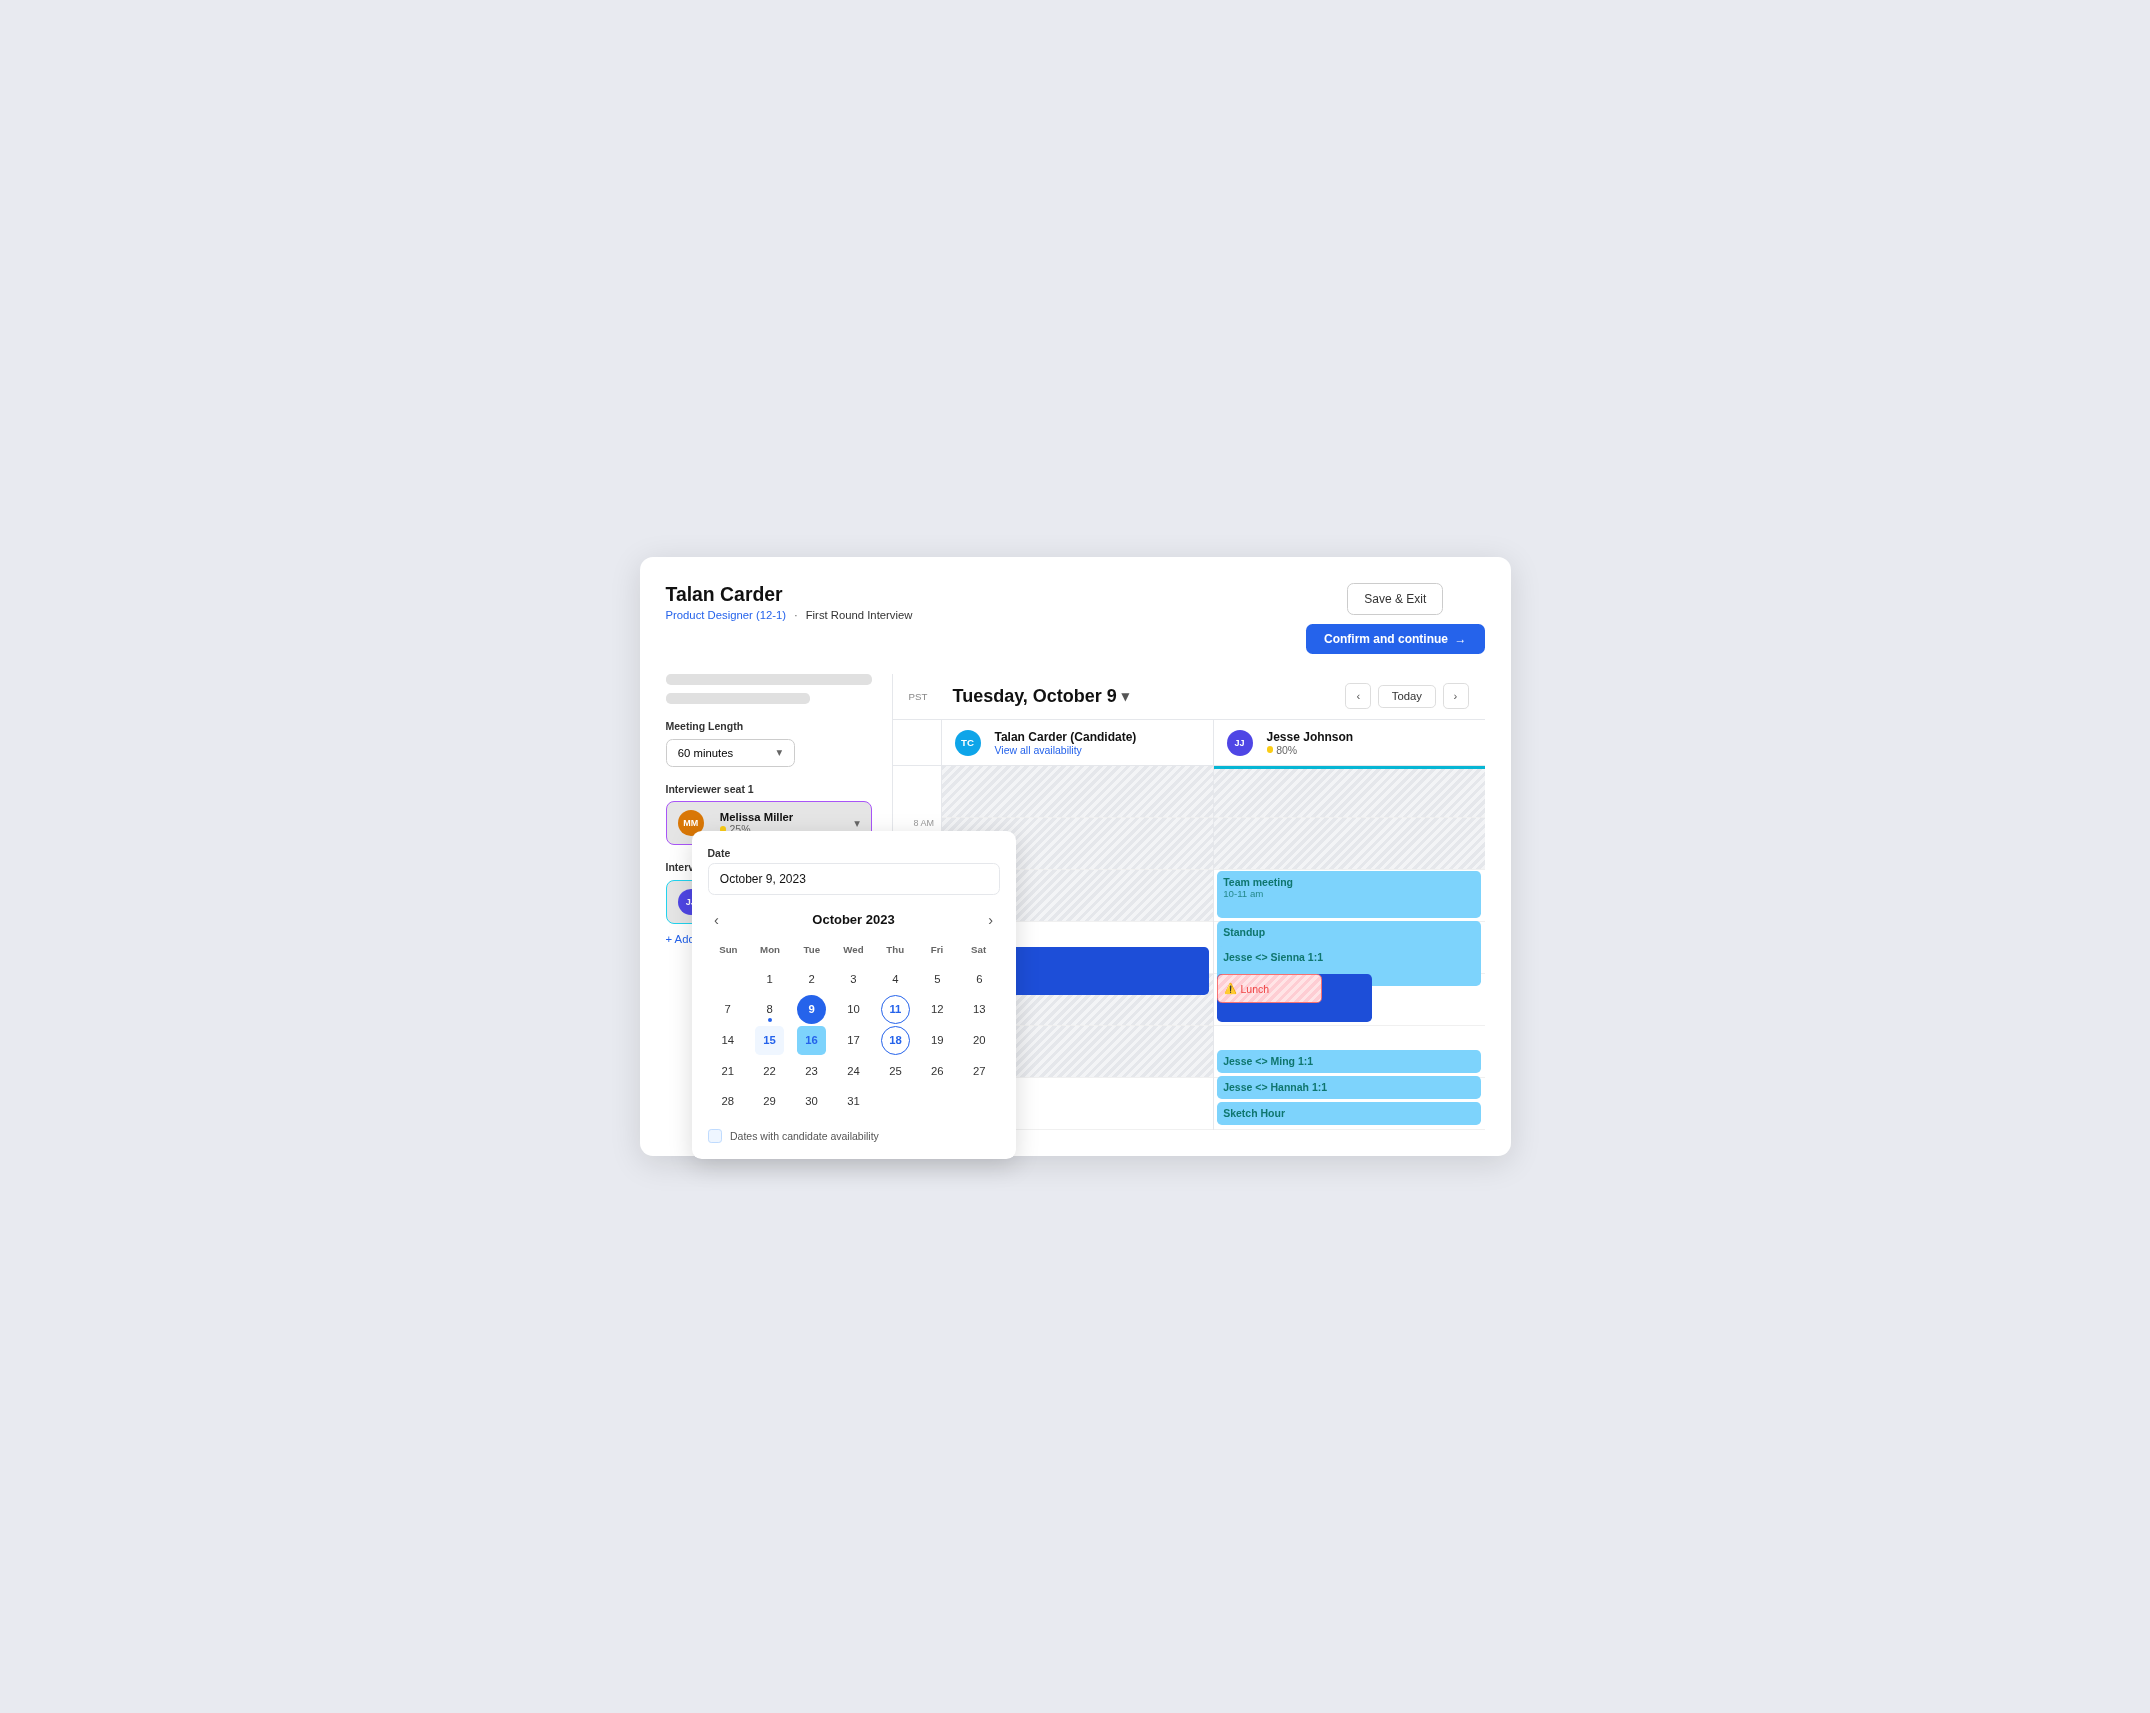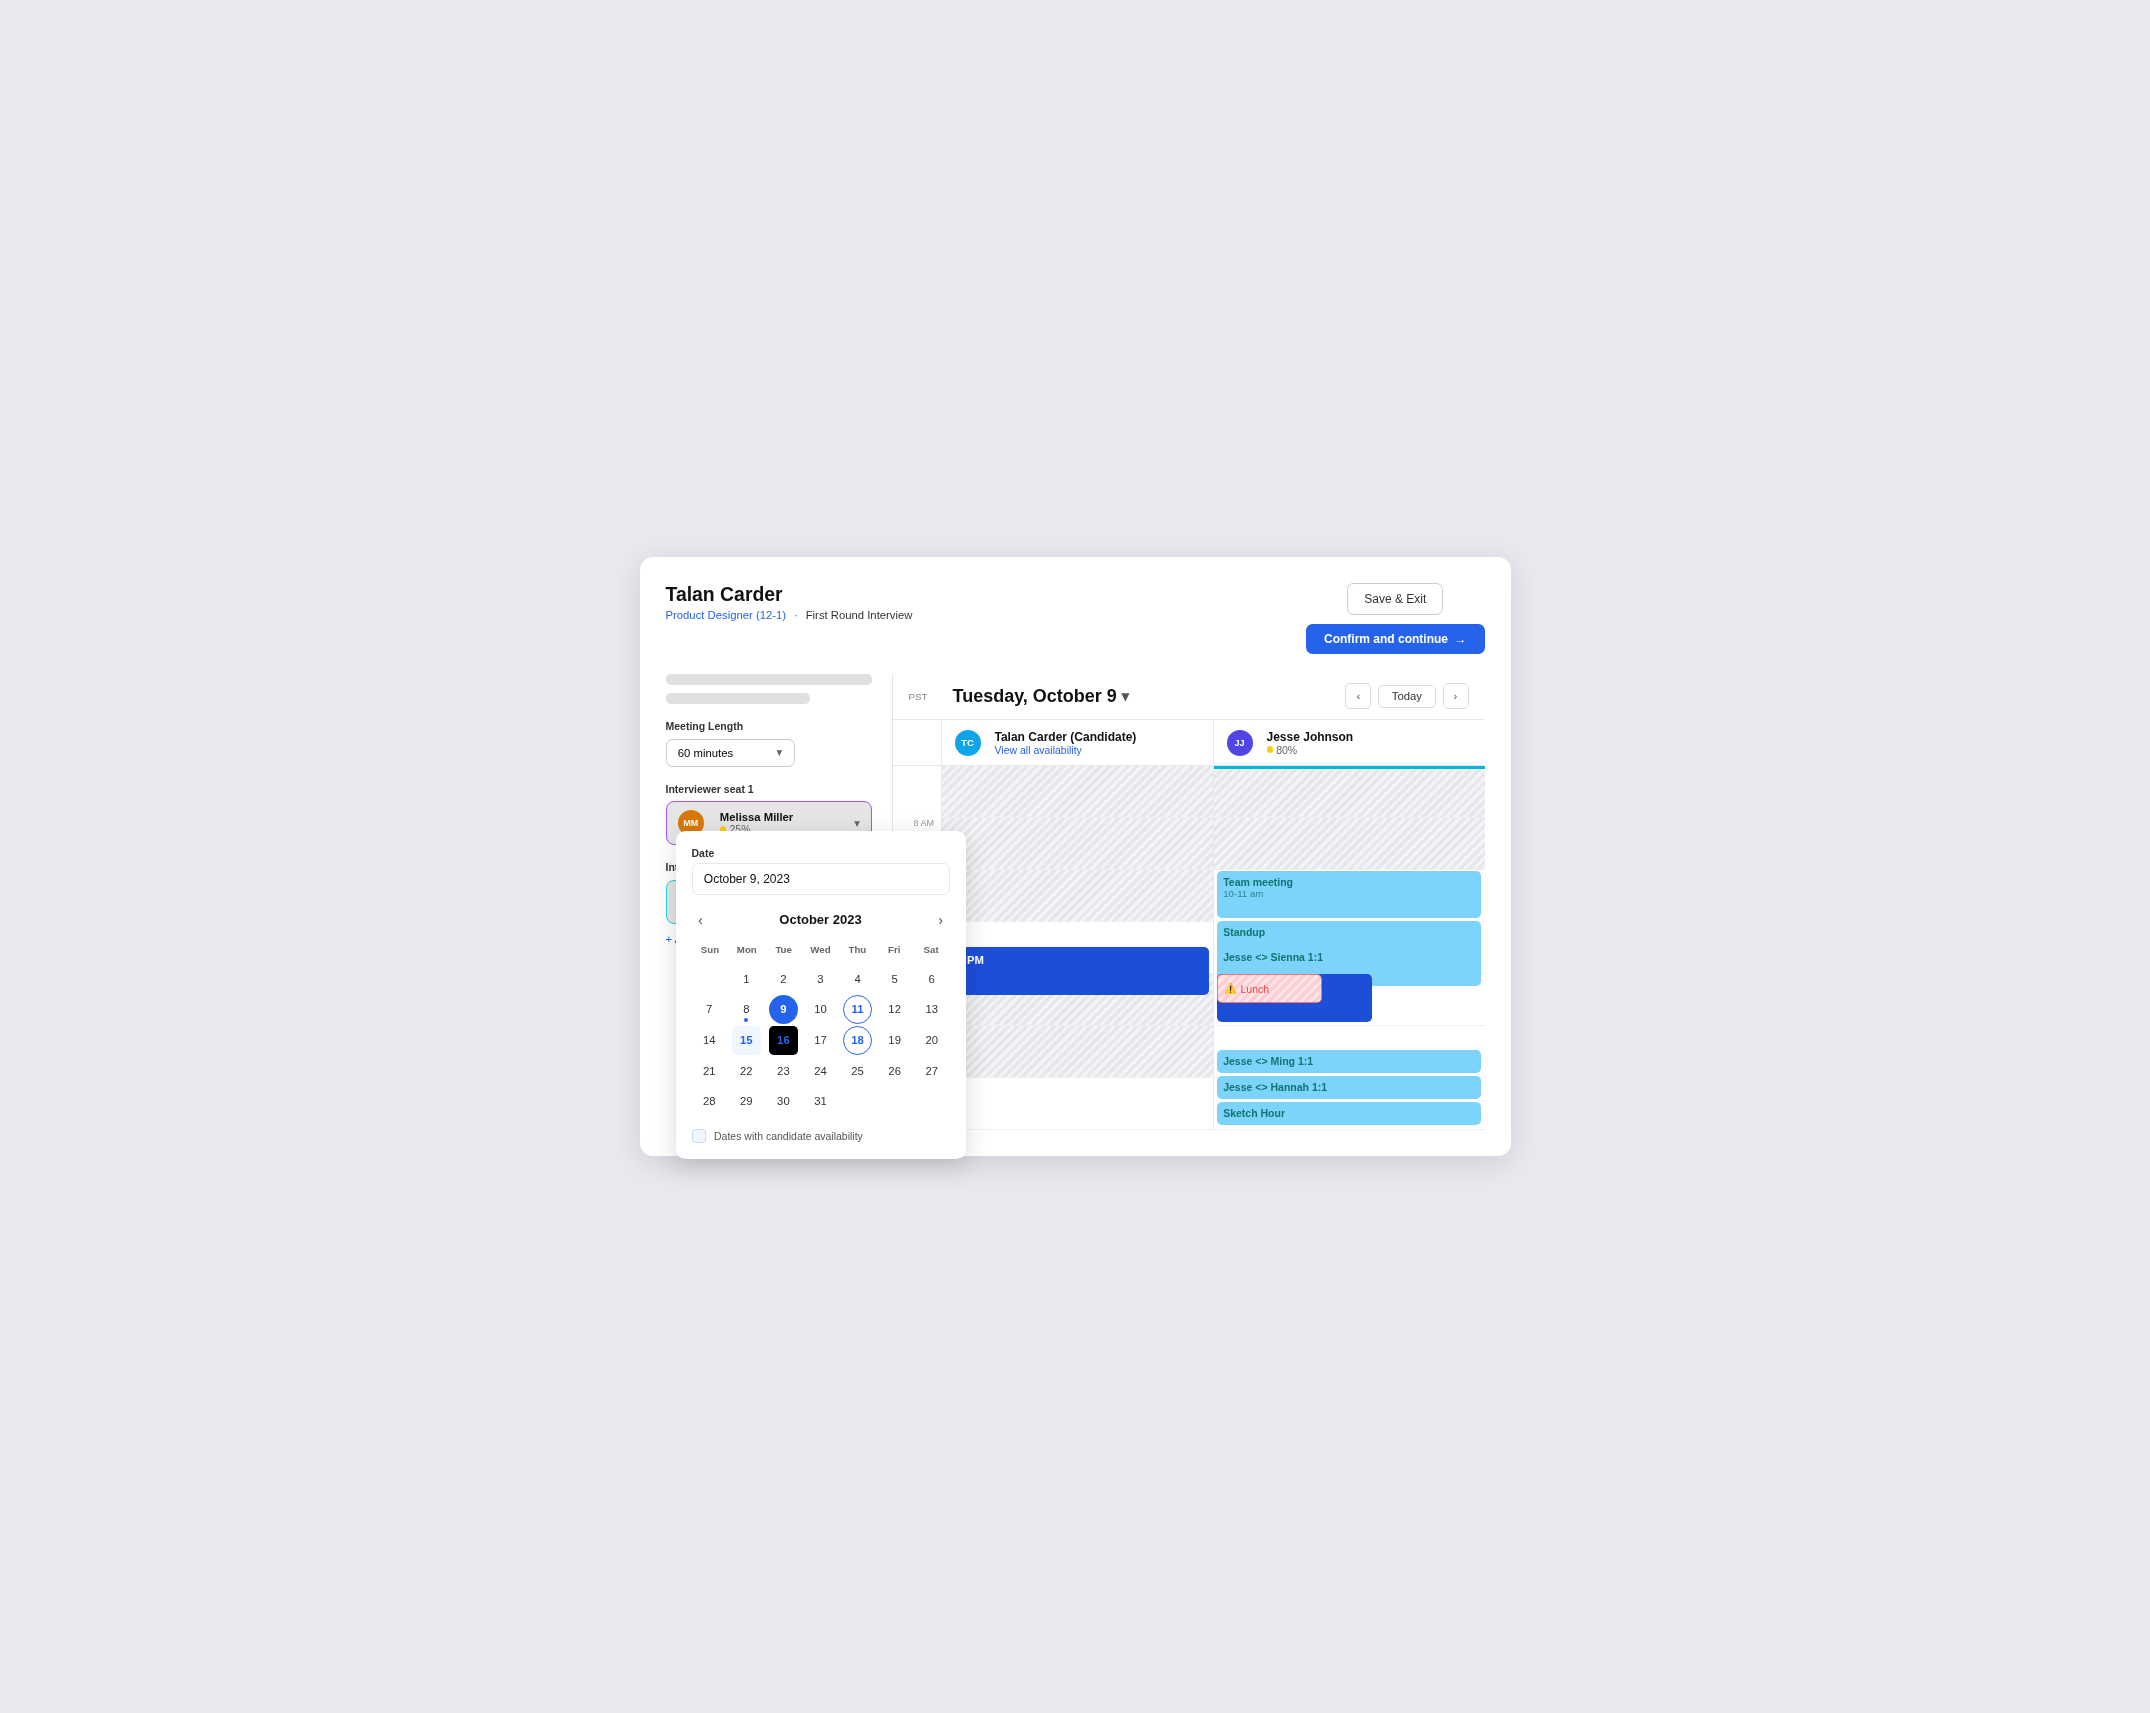--- a/index.html
+++ b/index.html
@@ -305,27 +305,27 @@
       display: flex;
       align-items: center;
       gap: 3.2px;
     }
     .event-title { font-weight: 600; font-size: 10.5px; }
     .event-time { font-size: 9.7px; opacity: 0.8; }
 
     
     .datepicker-popup {
       position: absolute;
-      left: 36px;
+      left: 52px;
       top: 274px;
       background: #fff;
       border-radius: 9.7px;
       box-shadow: 0 6.5px 24px rgba(0,0,0,0.15);
       padding: 16px;
-      width: 290px;
+      width: 324px;
       z-index: 10;
     }
     .dp-date-input {
       width: 100%;
       border: 1.2px solid #e5e7eb;
       border-radius: 6.5px;
       padding: 8px 11.3px;
       font-size: 12px;
       color: #111;
       margin-bottom: 13px;
@@ -617,21 +617,21 @@
         <div class="dp-day">6</div>
         <div class="dp-day">7</div>
         <div class="dp-day" style="position: relative;">8<span style="position: absolute; bottom: 1.6px; left: 50%; transform: translateX(-50%); width: 4px; height: 4px; border-radius: 50%; background: rgb(37, 99, 235); display: block;"></span></div>
         <div class="dp-day" style="background: rgb(37, 99, 235); color: rgb(255, 255, 255); font-weight: 700; border-radius: 50%;">9</div>
         <div class="dp-day">10</div>
         <div class="dp-day" style="border: 1.6px solid rgb(37, 99, 235); color: rgb(37, 99, 235); font-weight: 600; border-radius: 50%;">11</div>
         <div class="dp-day">12</div>
         <div class="dp-day">13</div>
         <div class="dp-day">14</div>
         <div class="dp-day" style="background: rgb(239, 246, 255); color: rgb(37, 99, 235); font-weight: 600; border-radius: 4.8px;">15</div>
-        <div class="dp-day" style="background: #000000; color: rgb(37, 99, 235); font-weight: 600; border-radius: 4.8px;">16</div>
+        <div class="dp-day" style="background: #7dd3fc; color: rgb(37, 99, 235); font-weight: 600; border-radius: 4.8px;">16</div>
         <div class="dp-day">17</div>
         <div class="dp-day" style="border: 1.6px solid rgb(37, 99, 235); color: rgb(37, 99, 235); font-weight: 600; border-radius: 50%;">18</div>
         <div class="dp-day">19</div>
         <div class="dp-day">20</div>
         <div class="dp-day">21</div>
         <div class="dp-day">22</div>
         <div class="dp-day">23</div>
         <div class="dp-day">24</div>
         <div class="dp-day">25</div>
         <div class="dp-day">26</div>

